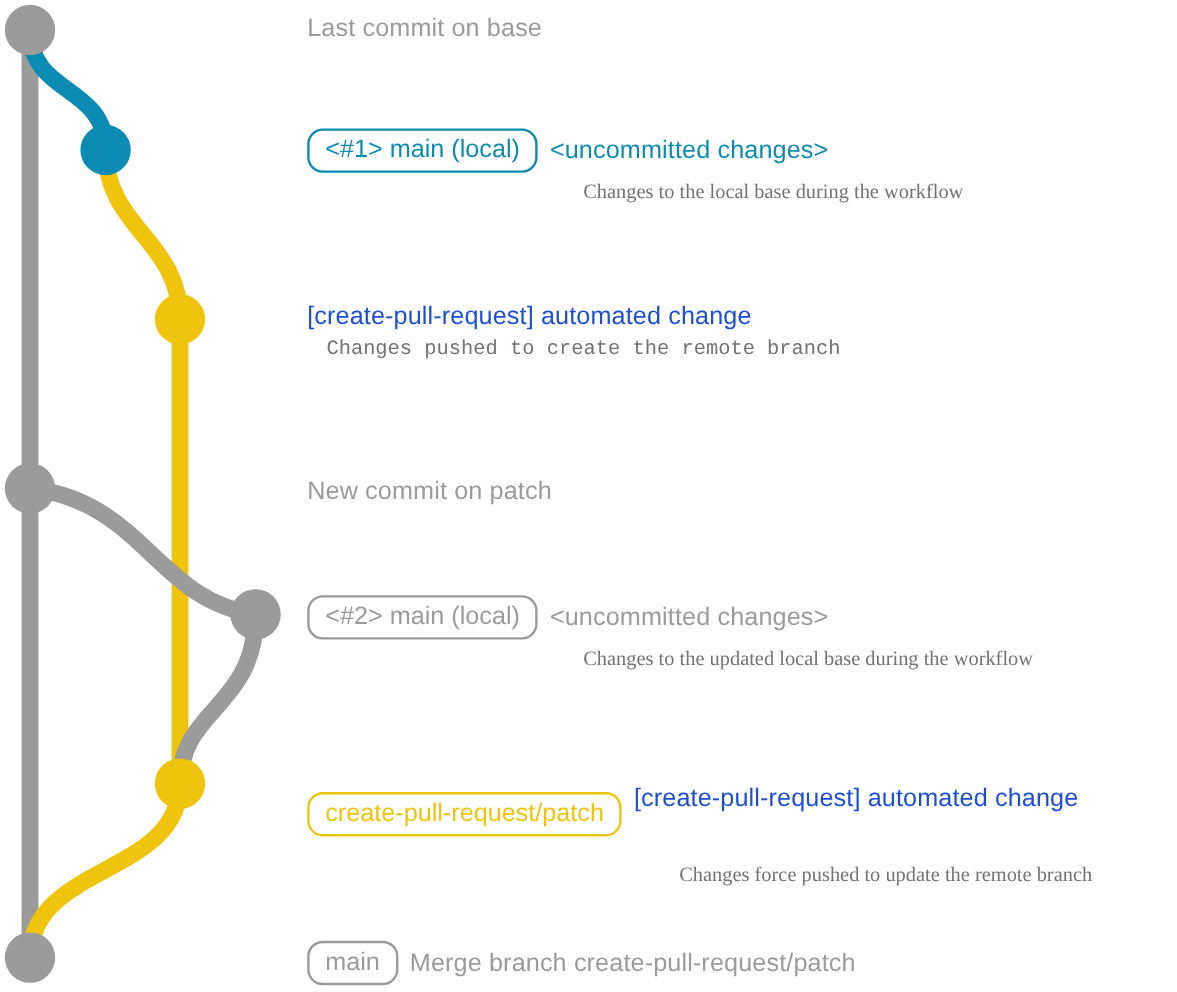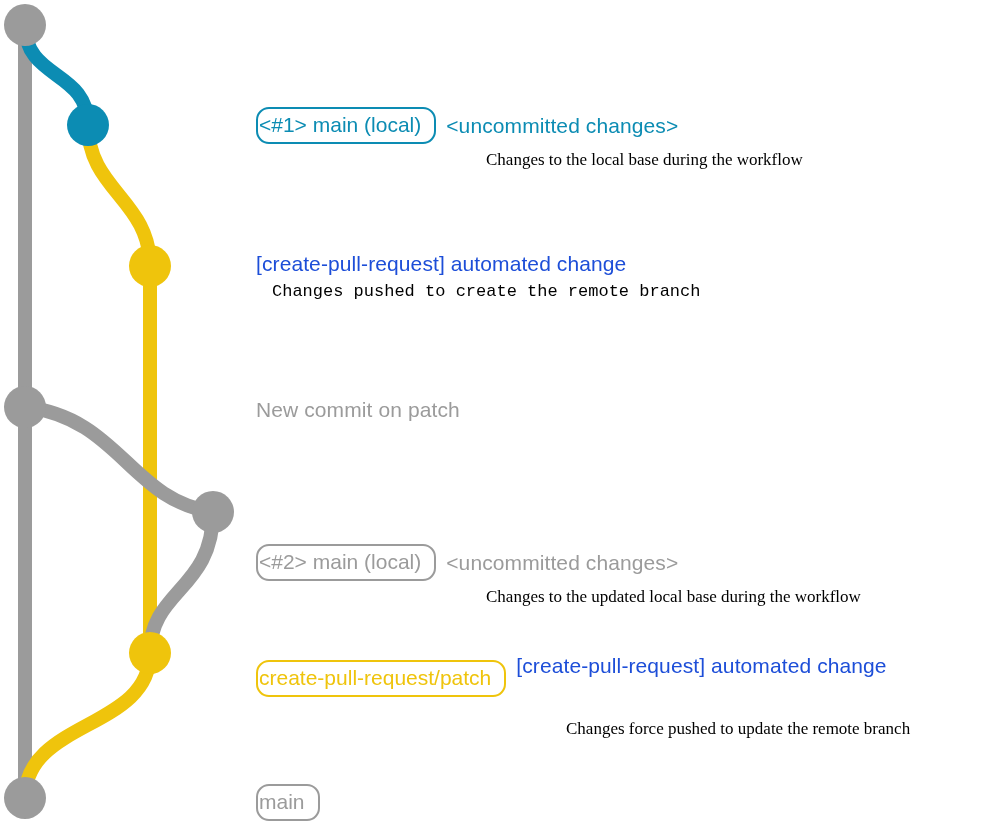--- a/index.html
+++ b/index.html
@@ -35,30 +35,30 @@
   .headline {
     font-family: "Liberation Sans", sans-serif;
     font-size: 21px;
     line-height: 24px;
     letter-spacing: 0.1px;
   }
   .subline {
     font-family: "Liberation Serif", serif;
     font-size: 17px;
     line-height: 20px;
-    color: #000000;
+    color: #737373;
   }
 
   
   .pill {
     display: inline-block;
     box-sizing: border-box;
     border: 2px solid #9b9b9b;
     border-radius: 13px;
-    padding: 4px 13px 5px 1px;
+    padding: 4px 13px 5px 13px;
     font-family: "Liberation Sans", sans-serif;
     font-size: 21px;
     line-height: 24px;
     color: #9b9b9b;
     background: #ffffff;
     vertical-align: middle;
   }
   .pill.teal   { border-color: #0c8cb3; color: #0c8cb3; }
   .pill.yellow { border-color: #efc40c; color: #efc40c; margin-top: 25px; }
   .pill.gray   { border-color: #9b9b9b; color: #9b9b9b; }
@@ -103,53 +103,57 @@
       <circle cx="25" cy="25" r="21" fill="#9b9b9b"></circle>
       <circle cx="88" cy="125" r="21" fill="#0c8cb3"></circle>
       <circle cx="150" cy="266" r="21" fill="#efc40c"></circle>
       <circle cx="25" cy="407" r="21" fill="#9b9b9b"></circle>
       <circle cx="213" cy="512" r="21" fill="#9b9b9b"></circle>
       <circle cx="150" cy="653" r="21" fill="#efc40c"></circle>
       <circle cx="25" cy="798" r="21" fill="#9b9b9b"></circle>
     </g>
   </svg>
 
+  <div class="row" style="left:256px; top:12px;">
+    <div class="headline msg gray" style="margin-left:0;">Last commit on base</div>
+  </div>
 
   <div class="row" style="left:256px; top:107px;">
     <div class="pillwrap">
       <span class="pill teal">&lt;#1&gt; main (local)</span>
       <span class="msg teal headline">&lt;uncommitted changes&gt;</span>
     </div>
     <div class="subline" style="margin-left:230px; margin-top:6px;">Changes to the local base during the workflow</div>
   </div>
 
   <div class="row" style="left:256px; top:252px;">
     <div class="headline msg yellow" style="margin-left:0;">[create-pull-request] automated change</div>
     <div class="subline" style="margin-left:16px; margin-top:6px;font-family:Liberation Mono, monospace;">Changes pushed to create the remote branch</div>
   </div>
 
   <div class="row" style="left:256px; top:398px;">
     <div class="headline msg gray" style="margin-left:0;">New commit on patch</div>
   </div>
 
-  <div class="row" style="left:256px; top:496px;margin-top:48px;">
+  <div class="row" style="left:256px; top:496px;">
     <div class="pillwrap">
       <span class="pill gray">&lt;#2&gt; main (local)</span>
       <span class="msg gray headline">&lt;uncommitted changes&gt;</span>
     </div>
     <div class="subline" style="margin-left:230px; margin-top:6px;">Changes to the updated local base during the workflow</div>
   </div>
 
   <div class="row" style="left:256px; top:635px;">
     <div class="pillwrap">
       <span class="pill yellow">create-pull-request/patch</span>
       <span class="msg yellow headline">[create-pull-request] automated change</span>
     </div>
     <div class="subline" style="margin-left:310px; margin-top:22px;">Changes force pushed to update the remote branch</div>
   </div>
 
   <div class="row" style="left:256px; top:784px;">
     <div class="pillwrap">
       <span class="pill gray">main</span>
+      <span class="msg gray headline">Merge branch create-pull-request/patch</span>
     </div>
   </div>
 
 </div>
 
 </body></html>

